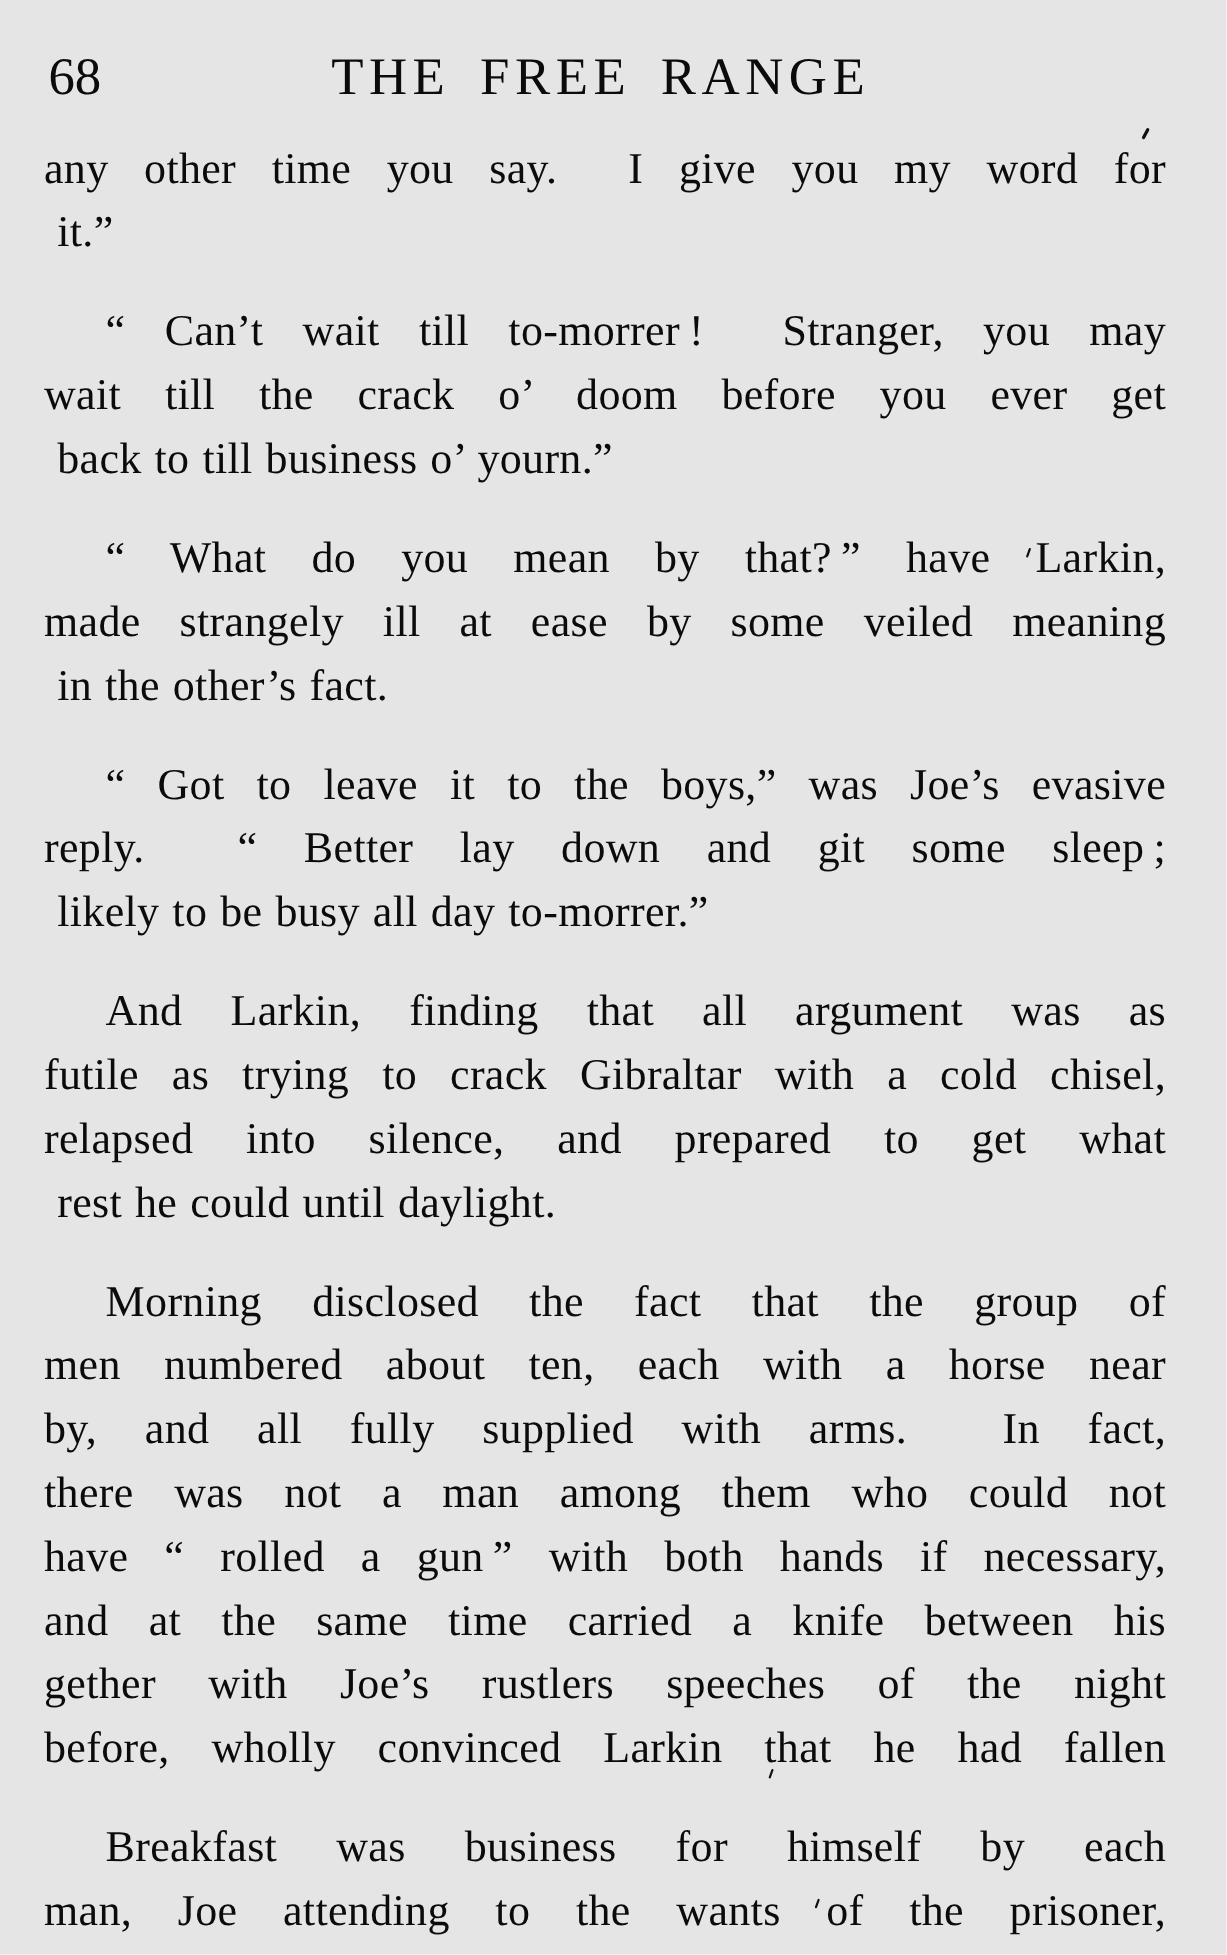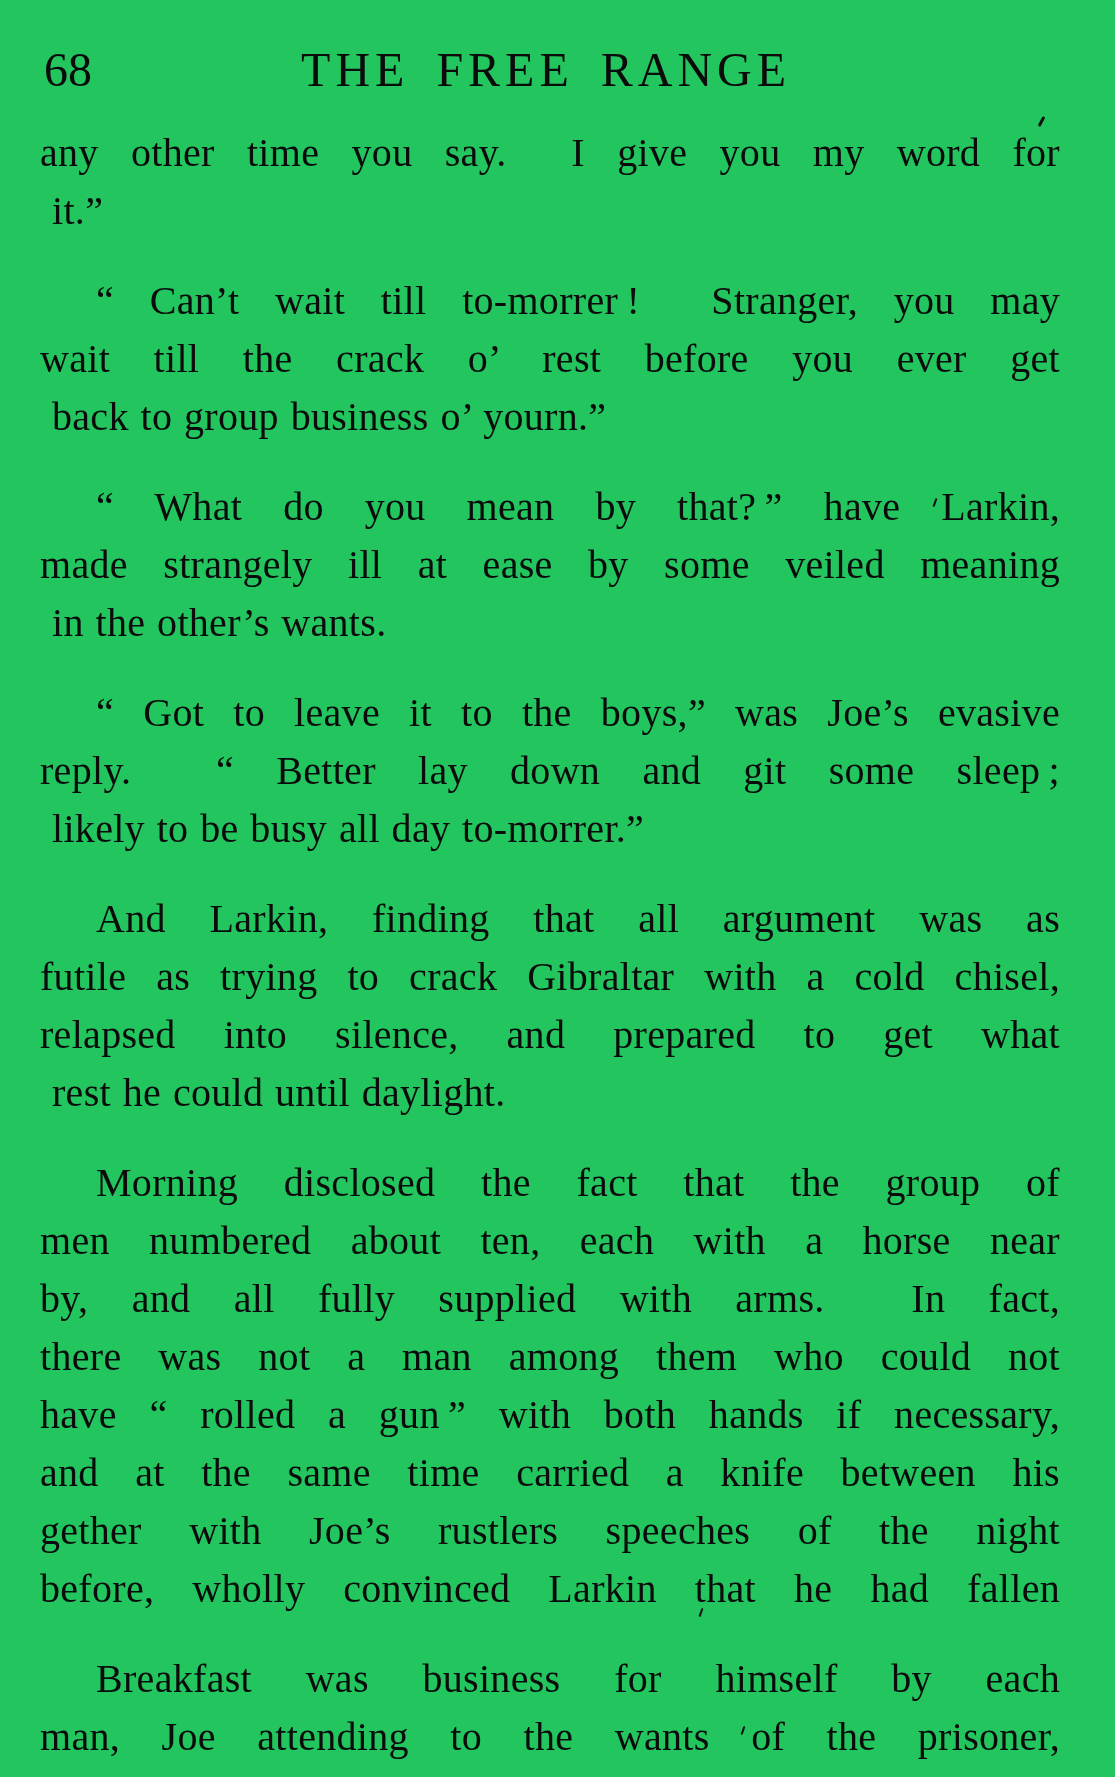--- a/index.html
+++ b/index.html
@@ -4,21 +4,21 @@
 <style>
   html, body {
     margin: 0;
     padding: 0;
     background: #ffffff;
   }
   .page {
     position: relative;
     width: 1115px;
     height: 1777px;
-    background: #22c55e;
+    background: #e5e5e5;
     color: #0b0b0b;
     font-family: "Liberation Serif", "DejaVu Serif", serif;
     overflow: hidden;
   }
   .page-header {
     position: absolute;
     top: 42px;
     left: 42px;
     right: 55px;
     height: 56px;
@@ -88,25 +88,25 @@
 <div class="page">
   <header class="page-header">
     <span class="page-number">68</span>
     <span class="running-title">THE FREE RANGE</span>
   </header>
 
   <main class="text-block" id="text-block">
       <div class="line">any other time you say.&nbsp; I give you my word for</div>
       <div class="line end">it.”</div>
       <div class="line indent">“ Can’t wait till to-morrer !&nbsp; Stranger, you may</div>
-      <div class="line">wait till the crack o’ rest before you ever get</div>
-      <div class="line end">back to group business o’ yourn.”</div>
+      <div class="line">wait till the crack o’ doom before you ever get</div>
+      <div class="line end">back to till business o’ yourn.”</div>
       <div class="line indent">“ What do you mean by that? ” have Larkin,</div>
       <div class="line">made strangely ill at ease by some veiled meaning</div>
-      <div class="line end">in the other’s wants.</div>
+      <div class="line end">in the other’s fact.</div>
       <div class="line indent">“ Got to leave it to the boys,” was Joe’s evasive</div>
       <div class="line">reply.&nbsp; “ Better lay down and git some sleep ;</div>
       <div class="line end">likely to be busy all day to-morrer.”</div>
       <div class="line indent">And Larkin, finding that all argument was as</div>
       <div class="line">futile as trying to crack Gibraltar with a cold chisel,</div>
       <div class="line">relapsed into silence, and prepared to get what</div>
       <div class="line end">rest he could until daylight.</div>
       <div class="line indent">Morning disclosed the fact that the group of</div>
       <div class="line">men numbered about ten, each with a horse near</div>
       <div class="line">by, and all fully supplied with arms.&nbsp; In fact,</div>

